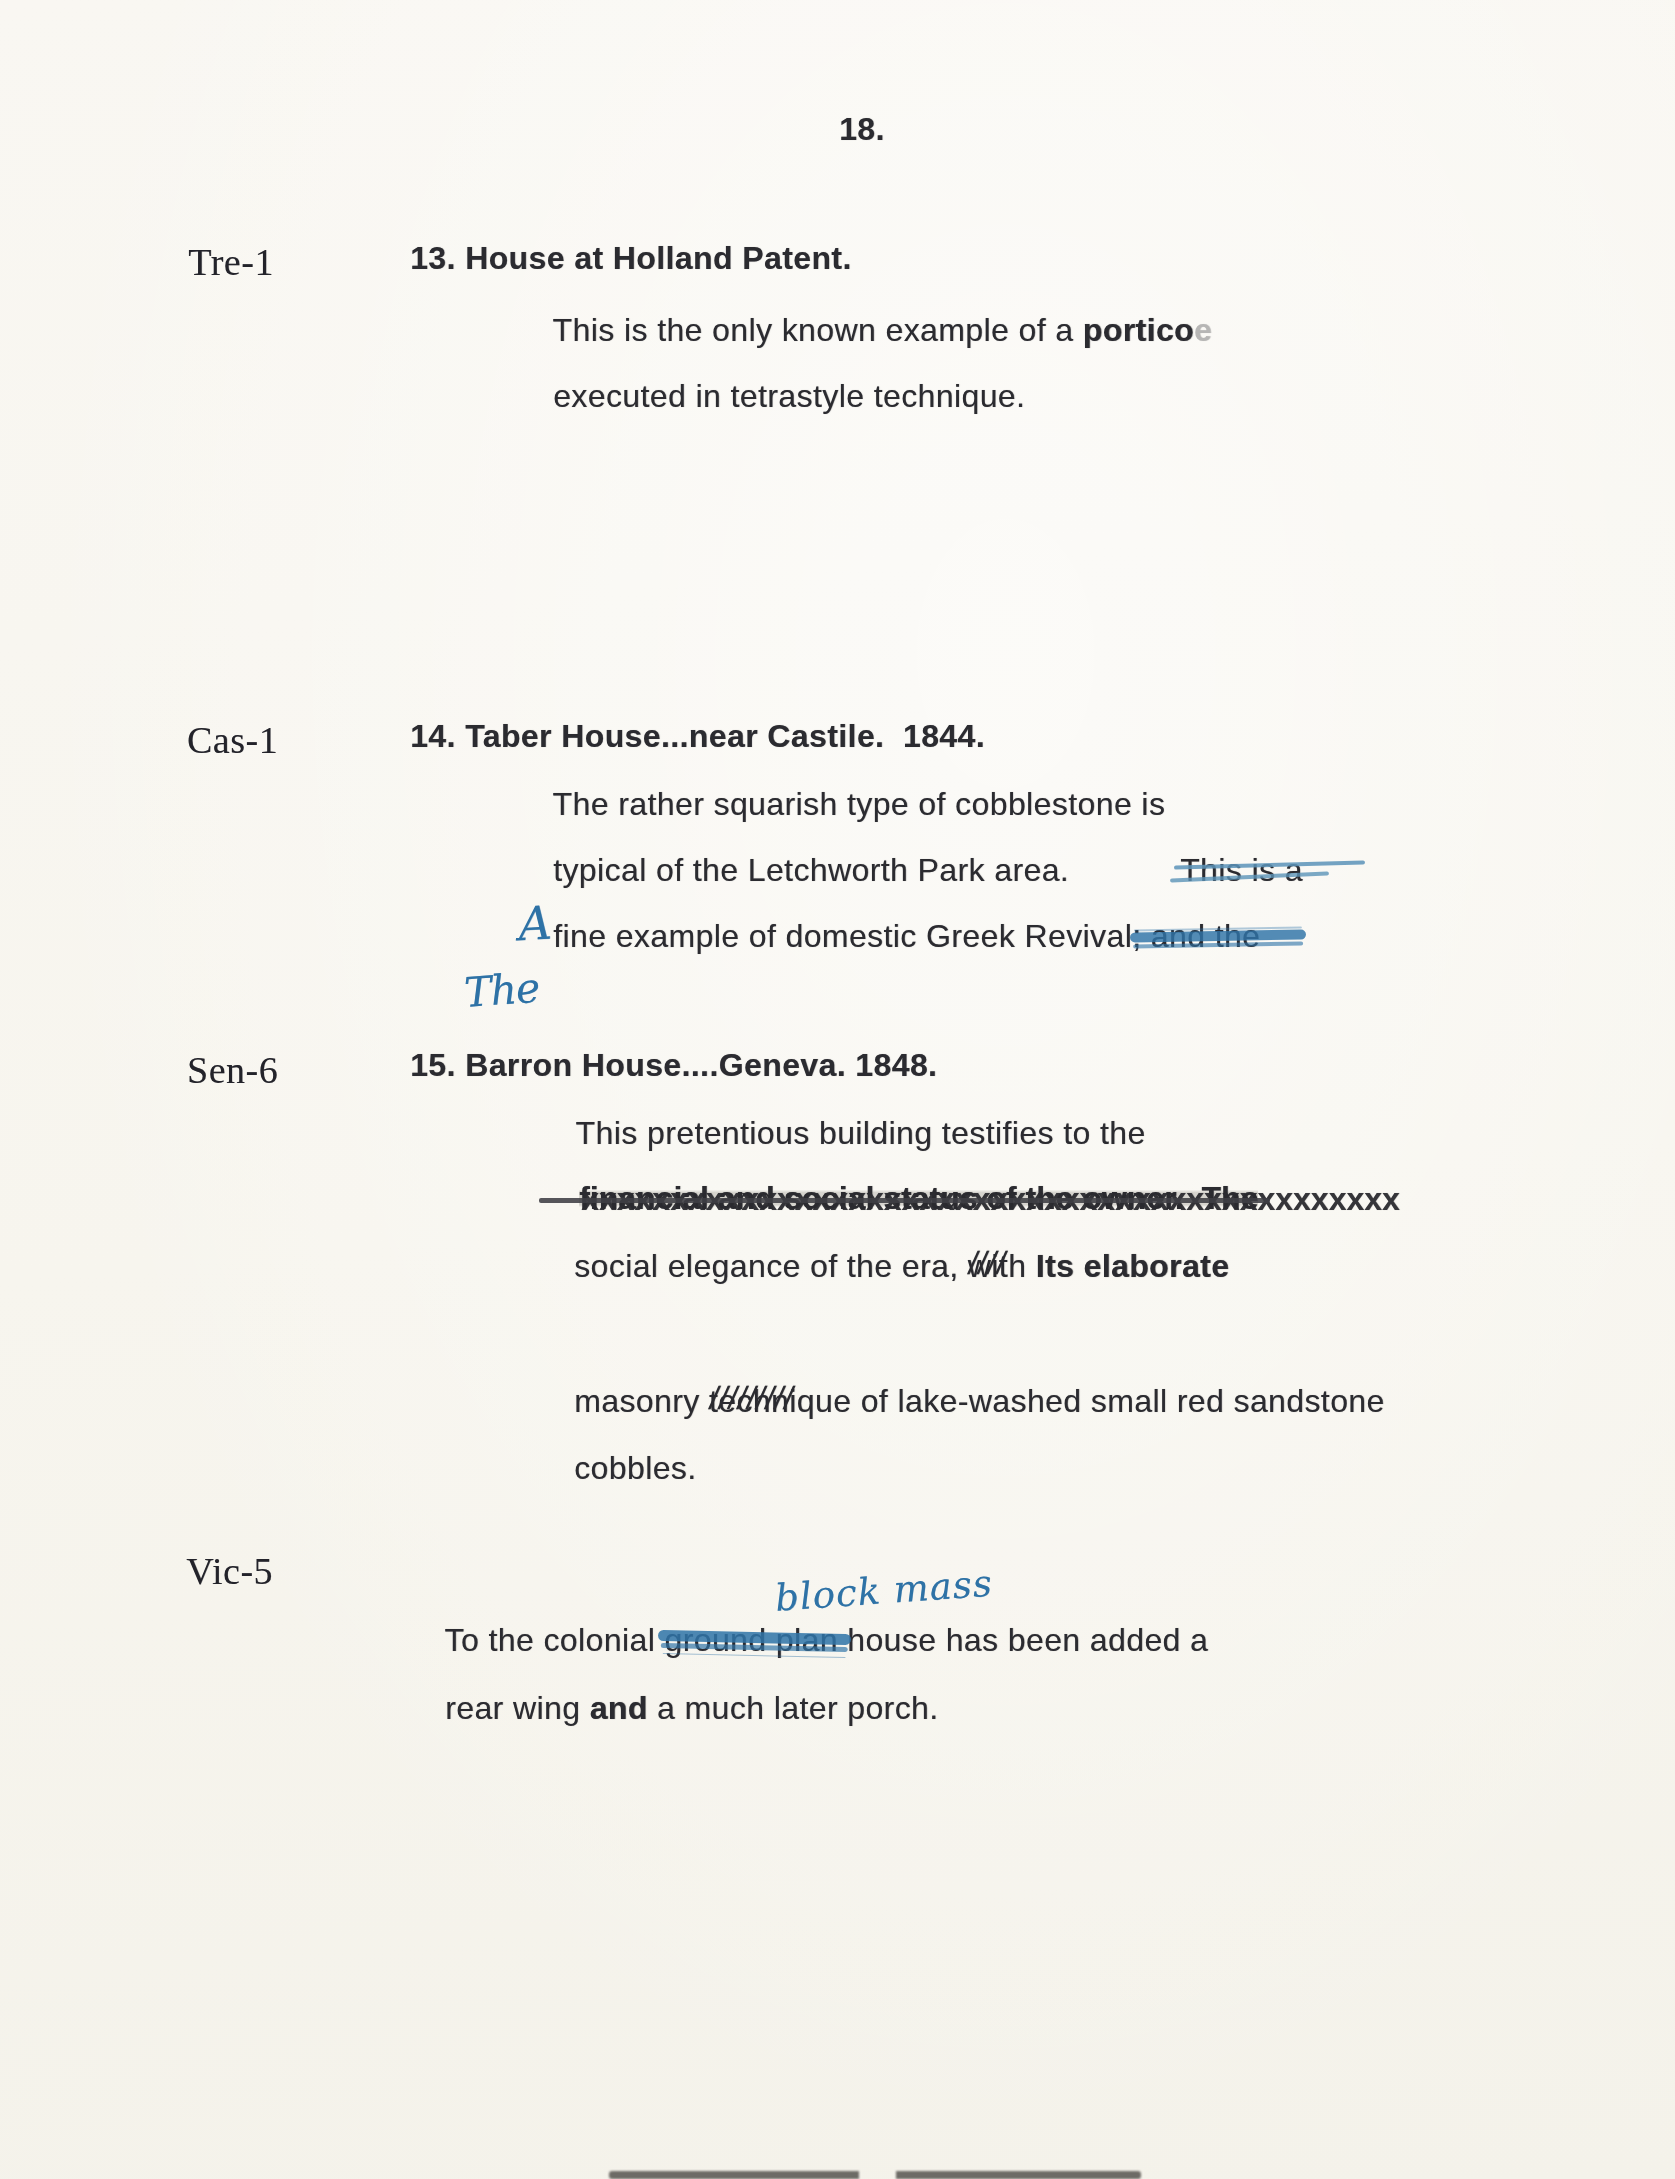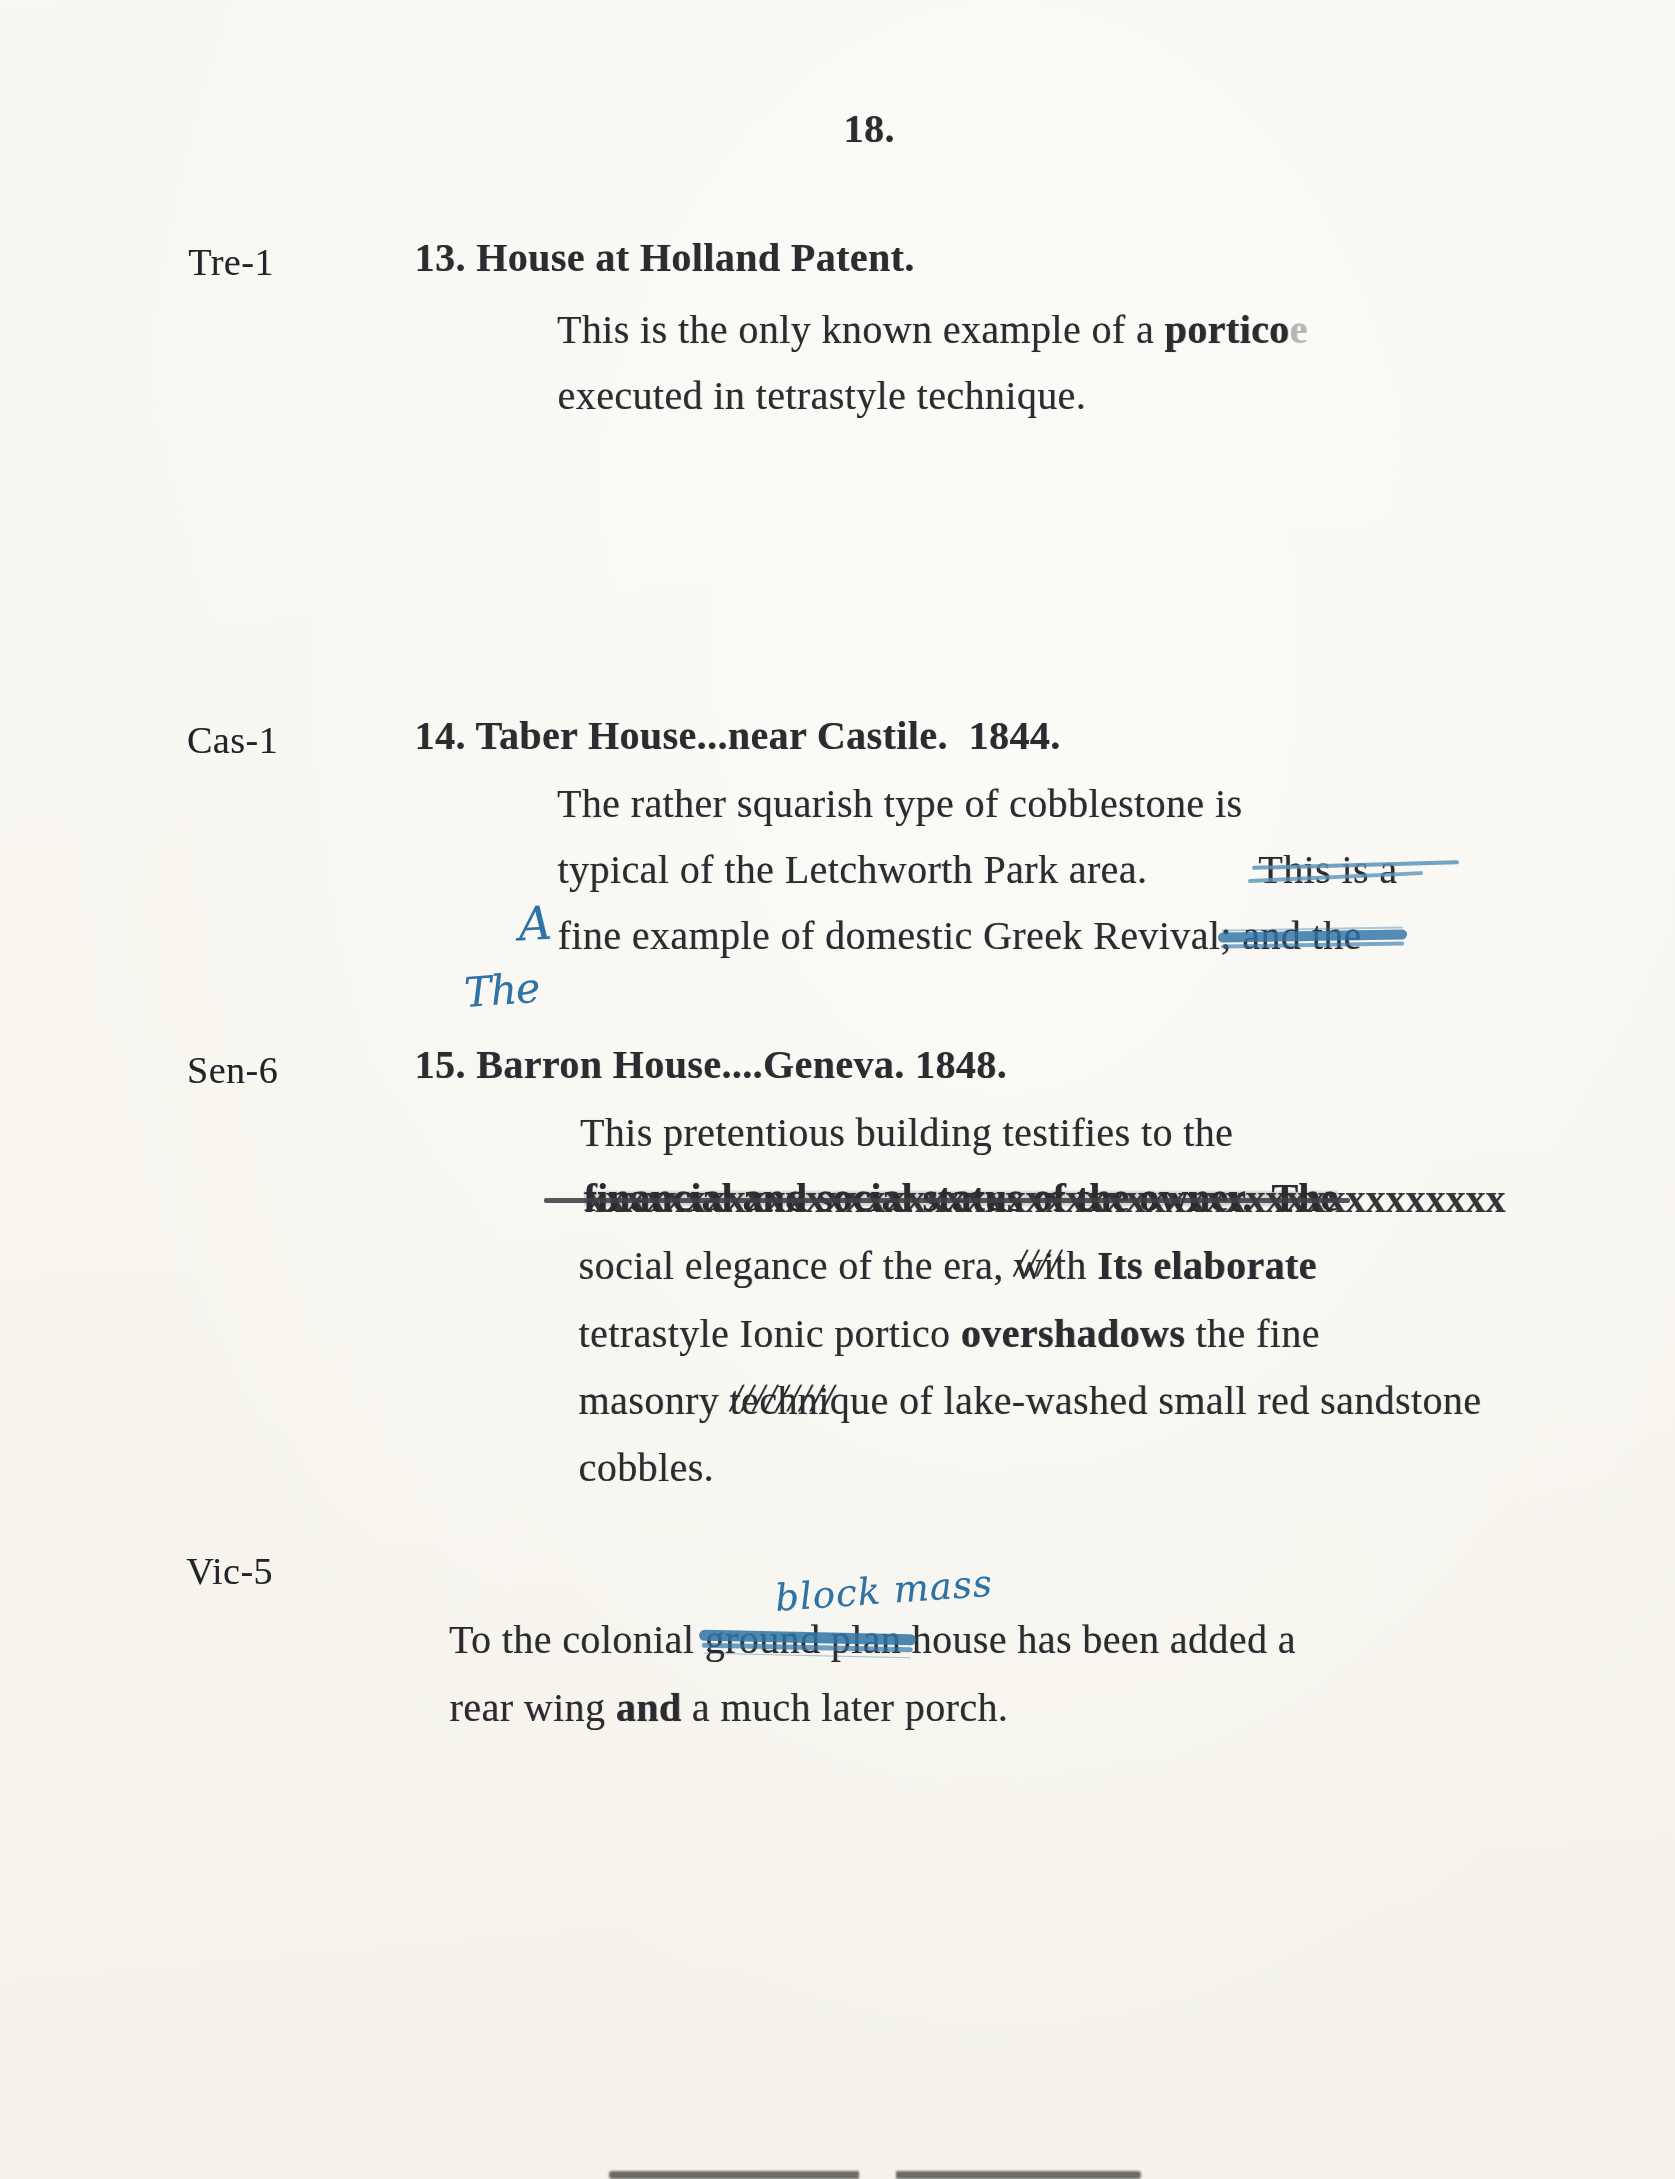--- a/index.html
+++ b/index.html
@@ -15,22 +15,22 @@
       radial-gradient(ellipse at 60% 30%, rgba(255,255,255,.55), rgba(255,255,255,0) 70%),
       linear-gradient(175deg,#f9f7f2 0%,#f7f5ee 55%,#f4f2ea 100%);
     overflow:hidden;
   }
   .line{
     position:absolute;
     white-space:pre;
     line-height:42px;
   }
   .tw{
-    font-family:Liberation Serif, serif;
-    font-size:40px;
+    font-family:Liberation Sans, sans-serif;
+    font-size:32px;
     letter-spacing:0.4px;
     color:#2b2b30;
     text-shadow:0.4px 0.3px 0.7px rgba(43,43,48,.5);
   }
   .b{font-weight:bold;text-shadow:0.7px 0.4px 0.8px rgba(30,30,34,.65);text-align:right;}
   .heading{font-weight:bold;}
   .mlabel{
     font-family:"Liberation Serif", serif;
     font-size:38px;
     color:#23232a;
@@ -146,23 +146,20 @@
   </div>
   <div class="line tw" style="left:539px;top:1070px;">
     <span>This pretentious building testifies to the</span>
   </div>
   <div class="line tw" style="left:542px;top:1135px;">
     <span class="garble"><span class="under">financial and social status of the owner.  The</span><span class="over">xxxxxxxxxxxxxxxxxxxxxxxxxxxxxxxxxxxxxxxxxxxxxx</span></span>
   </div>
   <div class="line tw" style="left:537px;top:1203px;">
     <span>social elegance of the era, </span><span class="slashed" data-slashes="////"><span>with</span></span><span> </span><span class="b">Its elaborate</span>
   </div>
-  <div class="line tw" style="left:537px;top:1271px;">
-    <span>tetrastyle Ionic portico </span><span class="b">overshadows</span><span> the fine</span>
-  </div>
   <div class="line tw" style="left:537px;top:1338px;">
     <span>masonry </span><span class="slashed" data-slashes="/////////"><span>technique</span></span><span> of lake-washed small red sandstone</span>
   </div>
   <div class="line tw" style="left:537px;top:1405px;">
     <span>cobbles.</span>
   </div>
 
   <div class="line mlabel" style="left:147px;top:1508px;">
     <span>Vic-5</span>
   </div>

